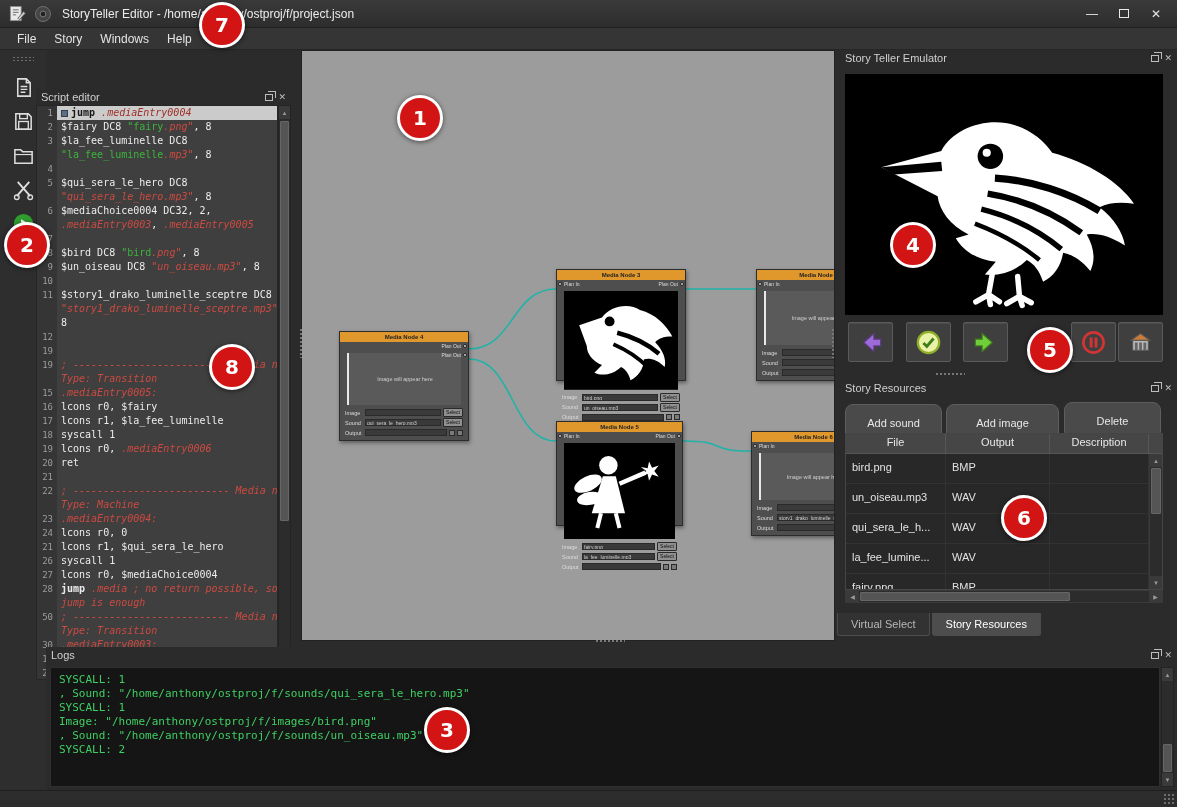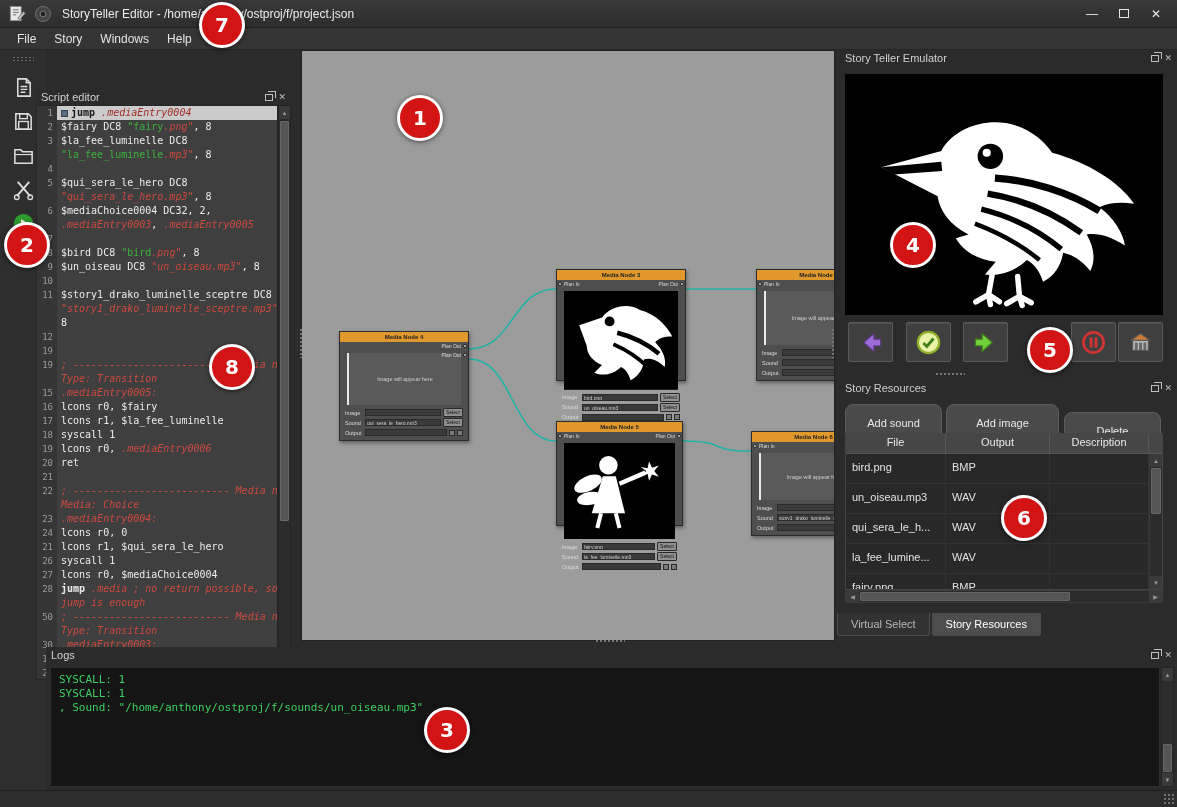--- a/index.html
+++ b/index.html
@@ -301,21 +301,21 @@
         <div class="code-row">
           <span class="ln">21</span>
           <span class="lc"></span>
         </div>
         <div class="code-row">
           <span class="ln">22</span>
           <span class="lc"><span class="s-r">; -------------------------- Media node</span></span>
         </div>
         <div class="code-row">
           <span class="ln"></span>
-          <span class="lc"><span class="s-r">Media: Choice</span></span>
+          <span class="lc"><span class="s-r">Type: Machine</span></span>
         </div>
         <div class="code-row">
           <span class="ln">23</span>
           <span class="lc"><span class="s-r">.mediaEntry0004:</span></span>
         </div>
         <div class="code-row">
           <span class="ln">24</span>
           <span class="lc"><span class="s-w">lcons r0, 0</span></span>
         </div>
         <div class="code-row">
@@ -595,21 +595,21 @@
       <span>Story Resources</span>
       <span class="dock-icons">
         <span class="dock-float"></span>
         <span class="dock-close">✕</span>
       </span>
     </div>
 
     <div id="res-buttons">
         <div class="res-btn" style="left: 10px; top: 354px; width: 97px;">Add sound</div>
         <div class="res-btn" style="left: 111px; top: 354px; width: 113px;">Add image</div>
-        <div class="res-btn" style="left: 229px; top: 362px; width: 97px;">Delete</div>
+        <div class="res-btn" style="left: 229px; top: 352px; width: 97px;">Delete</div>
       </div>
 
     <div class="res-table">
       <div class="rt-head">
           <div class="rt-hc" style="width: 100px;">File</div>
           <div class="rt-hc" style="width: 104px;">Output</div>
           <div class="rt-hc" style="width: 99px;">Description</div>
         </div>
       <div class="rt-rows">
           <div class="rt-row">
@@ -660,22 +660,25 @@
   <div class="logs-dock">
     <div class="dock-title">
       <span>Logs</span>
       <span class="dock-icons">
         <span class="dock-float"></span>
         <span class="dock-close">✕</span>
       </span>
     </div>
     <div class="logs-content">
         <div class="log-line">SYSCALL: 1</div>
+        <div class="log-line">, Sound: "/home/anthony/ostproj/f/sounds/qui_sera_le_hero.mp3"</div>
         <div class="log-line">SYSCALL: 1</div>
+        <div class="log-line">Image: "/home/anthony/ostproj/f/images/bird.png"</div>
         <div class="log-line">, Sound: "/home/anthony/ostproj/f/sounds/un_oiseau.mp3"</div>
+        <div class="log-line">SYSCALL: 2</div>
       </div>
     <div class="logs-vscroll">
       <div class="vs-arrow">▲</div>
       <div class="vs-thumb" style="bottom:14px;height:28px;"></div>
       <div class="vs-arrow" style="position:absolute;bottom:0;left:0;right:0;">▼</div>
     </div>
   </div>
 
   <span class="grip-v" style="left:299px;top:328px;height:30px;"></span>
   <span class="grip-v" style="left:831px;top:328px;height:30px;"></span>

